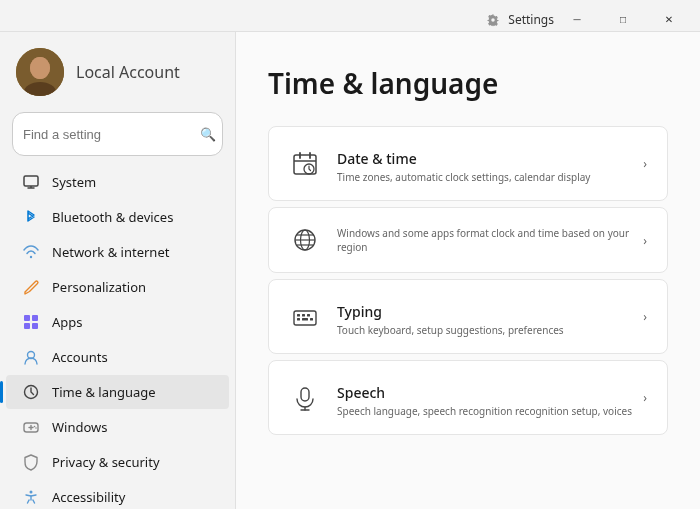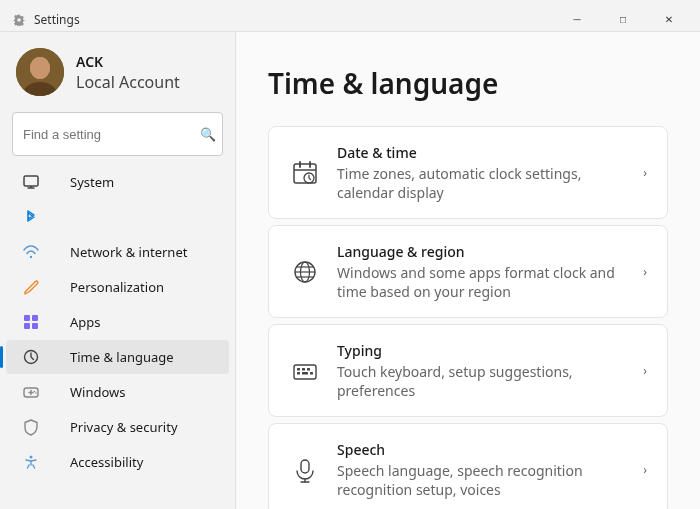--- a/index.html
+++ b/index.html
@@ -8,21 +8,21 @@
       height: 509px;
       font-family: 'Segoe UI', system-ui, sans-serif;
       background: #f3f3f3;
       overflow: hidden;
     }
 
     
     .title-bar {
       display: flex;
       align-items: center;
-      justify-content: space-between;
+      justify-content: flex-end;
       height: 32px;
       background: #f3f3f3;
       padding: 8px 8px 0 12px;
       border-bottom: 1px solid #e0e0e0;
     }
     .title-bar-left {
       display: flex;
       align-items: center;
       gap: 8px;
     }
@@ -95,21 +95,21 @@
 
     
     .search-box {
       margin: 0 12px 8px 12px;
       position: relative;
     }
     .search-input {
       width: 100%;
       height: 44px;
       border: 1px solid #ccc;
-      border-radius: 4px;
+      border-radius: 12px;
       padding: 0 32px 0 10px;
       font-size: 13px;
       background: white;
       color: #333;
       outline: none;
     }
     .search-icon-btn {
       position: absolute;
       right: 6px;
       top: 50%;
@@ -120,21 +120,21 @@
       color: #555;
       font-size: 13px;
       padding: 0;
       line-height: 1;
     }
 
     
     .nav-item {
       display: flex;
       align-items: center;
-      gap: 30px;
+      gap: 12px;
       padding: 8px 16px;
       cursor: pointer;
       border-radius: 4px;
       margin: 1px 6px;
       position: relative;
     }
     .nav-item.active {
       background: #e5e5e5;
     }
     .nav-item.active::before {
@@ -191,22 +191,22 @@
       width: 32px;
       height: 32px;
       display: flex;
       align-items: center;
       justify-content: center;
       margin-right: 16px;
       flex-shrink: 0;
       font-size: 20px;
     }
     .card-text { flex: 1; }
-    .card-title { font-size: 14px; font-weight: 500; color: #1a1a1a; margin-bottom: 2px; }
-    .card-desc { font-size: 14px; color: #666; }
+    .card-title { font-size: 14px; font-weight: 500; color: #1a1a1a; margin-bottom: 2px; margin-top: 6px; }
+    .card-desc { font-size: 10px; color: #666; }
     .card-chevron { color: #666; font-size: 12px; margin-left: 8px; }
 
     
     .content::-webkit-scrollbar { width: 6px; }
     .content::-webkit-scrollbar-track { background: transparent; }
     .content::-webkit-scrollbar-thumb { background: #ccc; border-radius: 3px; }
 
     .sidebar::-webkit-scrollbar { width: 4px; }
     .sidebar::-webkit-scrollbar-track { background: transparent; }
     .sidebar::-webkit-scrollbar-thumb { background: #ccc; border-radius: 2px; }
@@ -235,21 +235,20 @@
     <div class="user-profile">
       <div class="user-avatar">
         <svg viewBox="0 0 48 48" xmlns="http://www.w3.org/2000/svg">
           <rect width="48" height="48" fill="#7a5c2e"></rect>
           <ellipse cx="24" cy="20" rx="10" ry="11" fill="#c8956c"></ellipse>
           <ellipse cx="24" cy="44" rx="16" ry="10" fill="#5a3e1e"></ellipse>
           <ellipse cx="24" cy="20" rx="10" ry="11" fill="#c8956c"></ellipse>
         </svg>
       </div>
       <div class="user-info">
-        <span class="user-name">ACK</span>
         <span class="user-type">Local Account</span>
       </div>
     </div>
 
     <div class="search-box">
       <input class="search-input" type="text" placeholder="Find a setting" style="">
       <button class="search-icon-btn">🔍</button>
     </div>
 
     <nav>
@@ -262,20 +261,21 @@
           </svg>
         </span>
         <span class="nav-label">System</span>
       </div>
       <div class="nav-item">
         <span class="nav-icon">
           <svg width="18" height="18" viewBox="0 0 18 18" fill="none">
             <path d="M6 5l6 4-6 4V3l6 4-6 4" stroke="#0078d4" stroke-width="1.5" stroke-linejoin="round"></path>
           </svg>
         </span>
+        <span class="nav-label">Bluetooth &amp; devices</span>
       </div>
       <div class="nav-item">
         <span class="nav-icon">
           <svg width="18" height="18" viewBox="0 0 18 18" fill="none">
             <path d="M2 7c1.9-2.5 4.7-4 7-4s5.1 1.5 7 4" stroke="#5a9bd5" stroke-width="1.5" stroke-linecap="round"></path>
             <path d="M5 10.5c1-1.5 2.5-2.5 4-2.5s3 1 4 2.5" stroke="#5a9bd5" stroke-width="1.5" stroke-linecap="round"></path>
             <circle cx="9" cy="14" r="1.2" fill="#5a9bd5"></circle>
           </svg>
         </span>
         <span class="nav-label">Network &amp; internet</span>
@@ -291,20 +291,29 @@
       <div class="nav-item">
         <span class="nav-icon">
           <svg width="18" height="18" viewBox="0 0 18 18" fill="none">
             <rect x="2" y="2" width="6" height="6" rx="1" fill="#7c6af5"></rect>
             <rect x="10" y="2" width="6" height="6" rx="1" fill="#7c6af5"></rect>
             <rect x="2" y="10" width="6" height="6" rx="1" fill="#7c6af5"></rect>
             <rect x="10" y="10" width="6" height="6" rx="1" fill="#7c6af5"></rect>
           </svg>
         </span>
         <span class="nav-label">Apps</span>
+      </div>
+      <div class="nav-item">
+        <span class="nav-icon">
+          <svg width="18" height="18" viewBox="0 0 18 18" fill="none">
+            <circle cx="9" cy="7" r="3.5" stroke="#5a9bd5" stroke-width="1.4"></circle>
+            <path d="M3 16c0-3.3 2.7-6 6-6s6 2.7 6 6" stroke="#5a9bd5" stroke-width="1.4" stroke-linecap="round"></path>
+          </svg>
+        </span>
+        <span class="nav-label">Accounts</span>
       </div>
       <div class="nav-item active">
         <span class="nav-icon">
           <svg width="18" height="18" viewBox="0 0 18 18" fill="none">
             <circle cx="9" cy="9" r="6.5" stroke="#444" stroke-width="1.4"></circle>
             <path d="M9 5v4l2.5 2.5" stroke="#444" stroke-width="1.4" stroke-linecap="round"></path>
           </svg>
         </span>
         <span class="nav-label">Time &amp; language</span>
       </div>
@@ -372,21 +381,20 @@
       <div class="card-icon">
         <svg width="28" height="28" viewBox="0 0 28 28" fill="none">
           <circle cx="14" cy="14" r="10" stroke="#444" stroke-width="1.4" fill="none"></circle>
           <ellipse cx="14" cy="14" rx="4.5" ry="10" stroke="#444" stroke-width="1.2" fill="none"></ellipse>
           <line x1="4" y1="14" x2="24" y2="14" stroke="#444" stroke-width="1.2"></line>
           <line x1="5.5" y1="9" x2="22.5" y2="9" stroke="#444" stroke-width="1.2"></line>
           <line x1="5.5" y1="19" x2="22.5" y2="19" stroke="#444" stroke-width="1.2"></line>
         </svg>
       </div>
       <div class="card-text">
-        <div class="card-title">Language &amp; region</div>
         <div class="card-desc">Windows and some apps format clock and time based on your region</div>
       </div>
       <span class="card-chevron">›</span>
     </div>
 
     <div class="setting-card">
       <div class="card-icon">
         <svg width="28" height="28" viewBox="0 0 28 28" fill="none">
           <rect x="3" y="8" width="22" height="14" rx="2" stroke="#444" stroke-width="1.4" fill="none"></rect>
           <rect x="6" y="11" width="3" height="2.5" rx="0.5" fill="#444"></rect>

